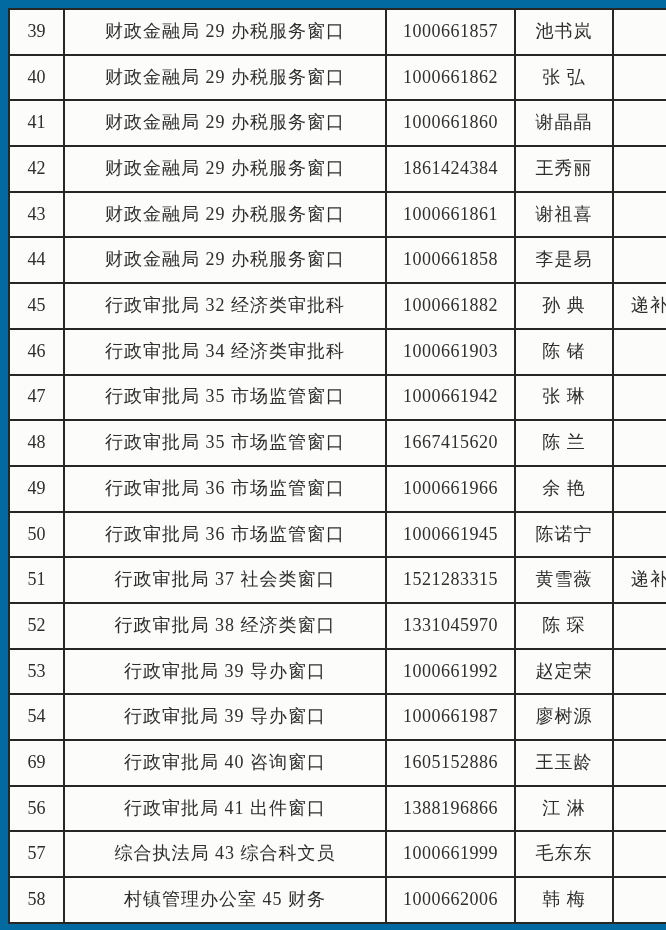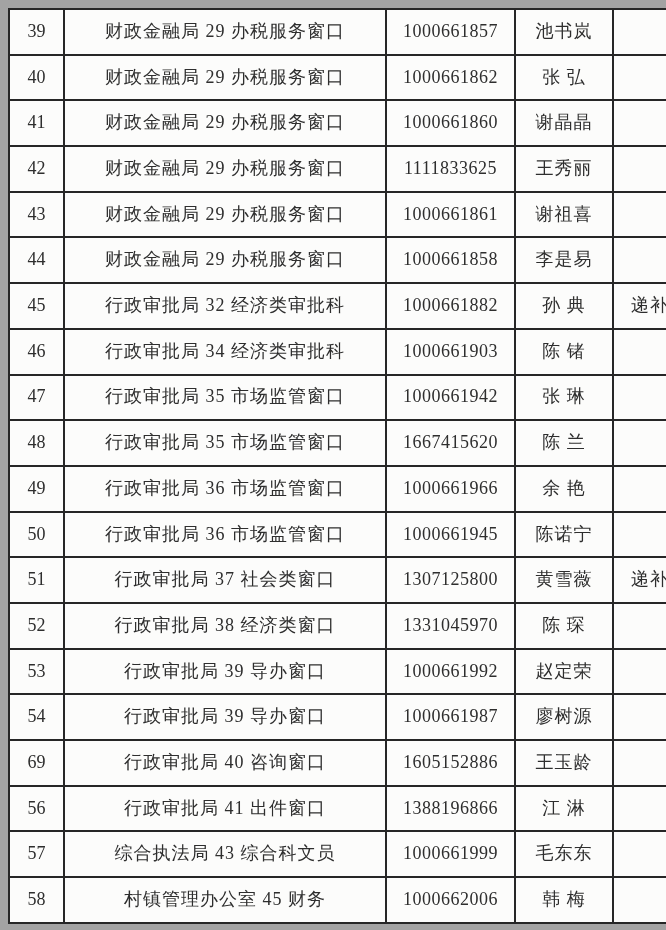--- a/index.html
+++ b/index.html
@@ -7,21 +7,21 @@
     padding: 0;
     width: 666px;
     height: 930px;
     background: #f6f6f4;
     font-family: "Liberation Serif", "DejaVu Serif", serif;
   }
   .page {
     position: relative;
     width: 666px;
     height: 930px;
-    background: #a3a3a3;
+    background: #0369a1;
     overflow: hidden;
   }
   table.roster {
     position: absolute;
     left: 8px;
     top: 8px;
     width: 650px;
     height: 916px;
     border-collapse: collapse;
     table-layout: fixed;
@@ -70,21 +70,21 @@
     <td class="c-no">41</td>
     <td class="c-dept">财政金融局 29 办税服务窗口</td>
     <td class="c-id">1000661860</td>
     <td class="c-name">谢晶晶</td>
     <td class="c-note"></td>
   </tr>
 
   <tr>
     <td class="c-no">42</td>
     <td class="c-dept">财政金融局 29 办税服务窗口</td>
-    <td class="c-id">1111833625</td>
+    <td class="c-id">1861424384</td>
     <td class="c-name">王秀丽</td>
     <td class="c-note"></td>
   </tr>
 
   <tr>
     <td class="c-no">43</td>
     <td class="c-dept">财政金融局 29 办税服务窗口</td>
     <td class="c-id">1000661861</td>
     <td class="c-name">谢祖喜</td>
     <td class="c-note"></td>
@@ -142,21 +142,21 @@
     <td class="c-no">50</td>
     <td class="c-dept">行政审批局 36 市场监管窗口</td>
     <td class="c-id">1000661945</td>
     <td class="c-name">陈诺宁</td>
     <td class="c-note"></td>
   </tr>
 
   <tr>
     <td class="c-no">51</td>
     <td class="c-dept">行政审批局 37 社会类窗口</td>
-    <td class="c-id">1307125800</td>
+    <td class="c-id">1521283315</td>
     <td class="c-name">黄雪薇</td>
     <td class="c-note">递补</td>
   </tr>
 
   <tr>
     <td class="c-no">52</td>
     <td class="c-dept">行政审批局 38 经济类窗口</td>
     <td class="c-id">1331045970</td>
     <td class="c-name">陈 琛</td>
     <td class="c-note"></td>

